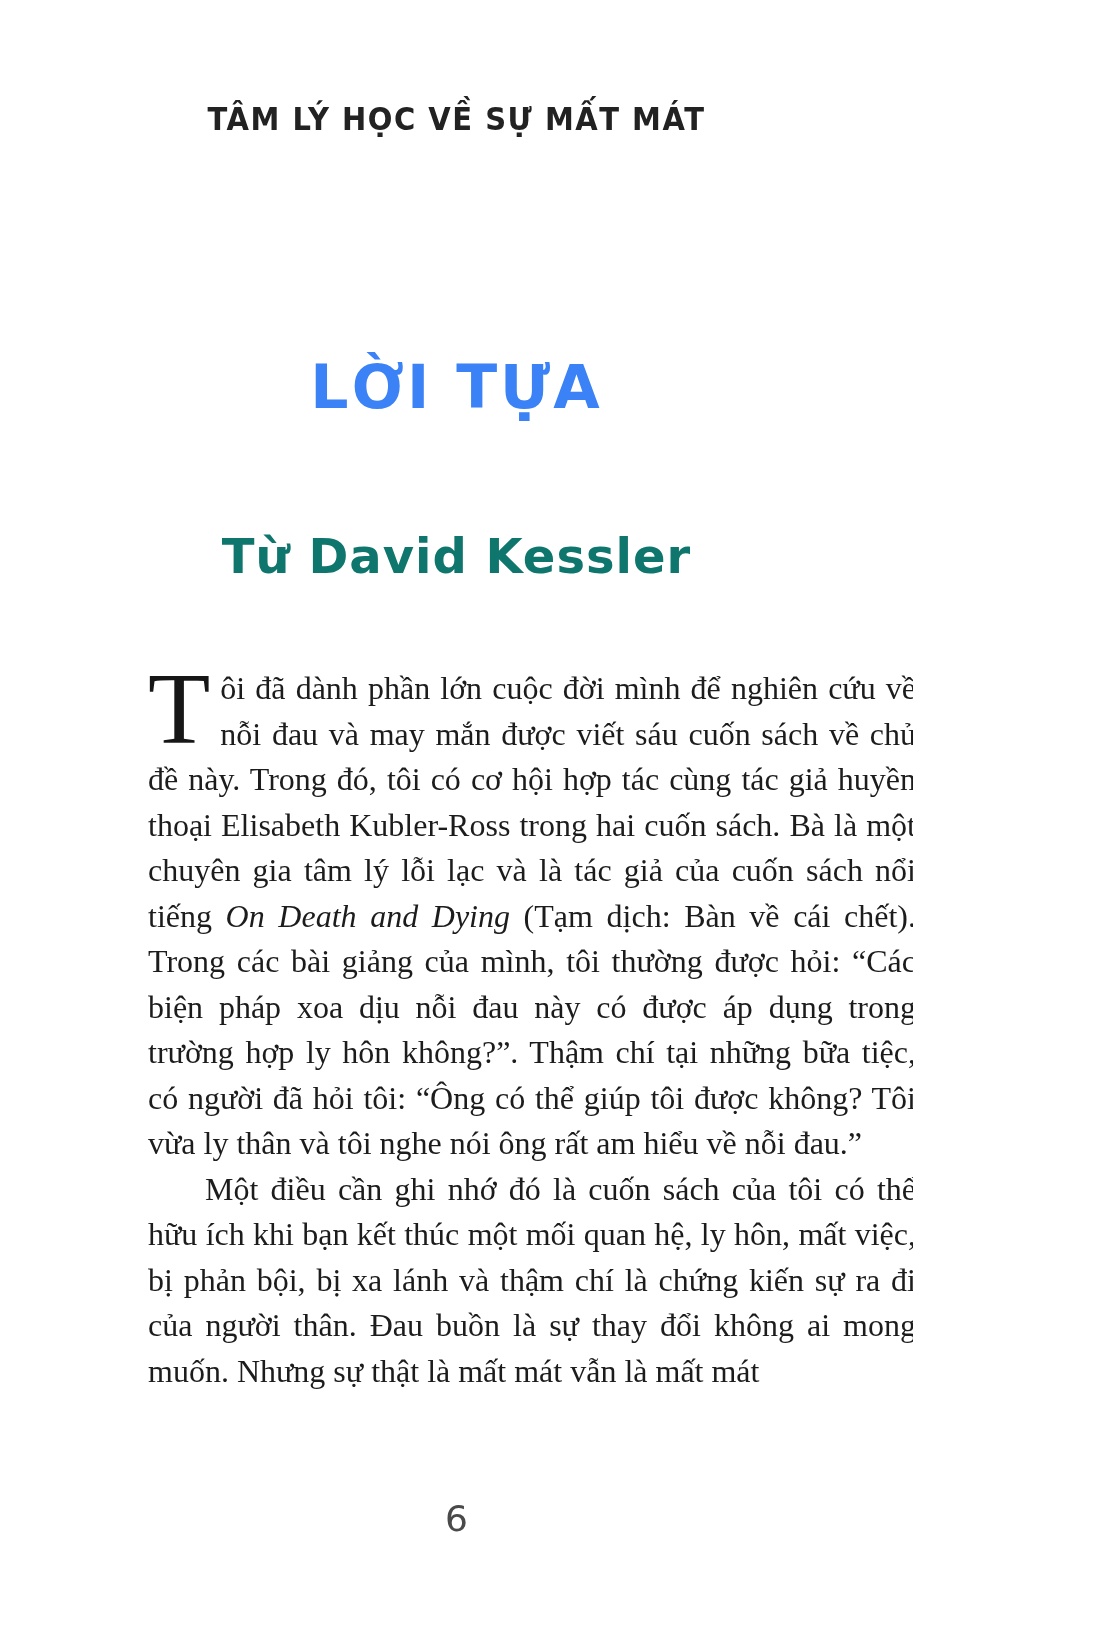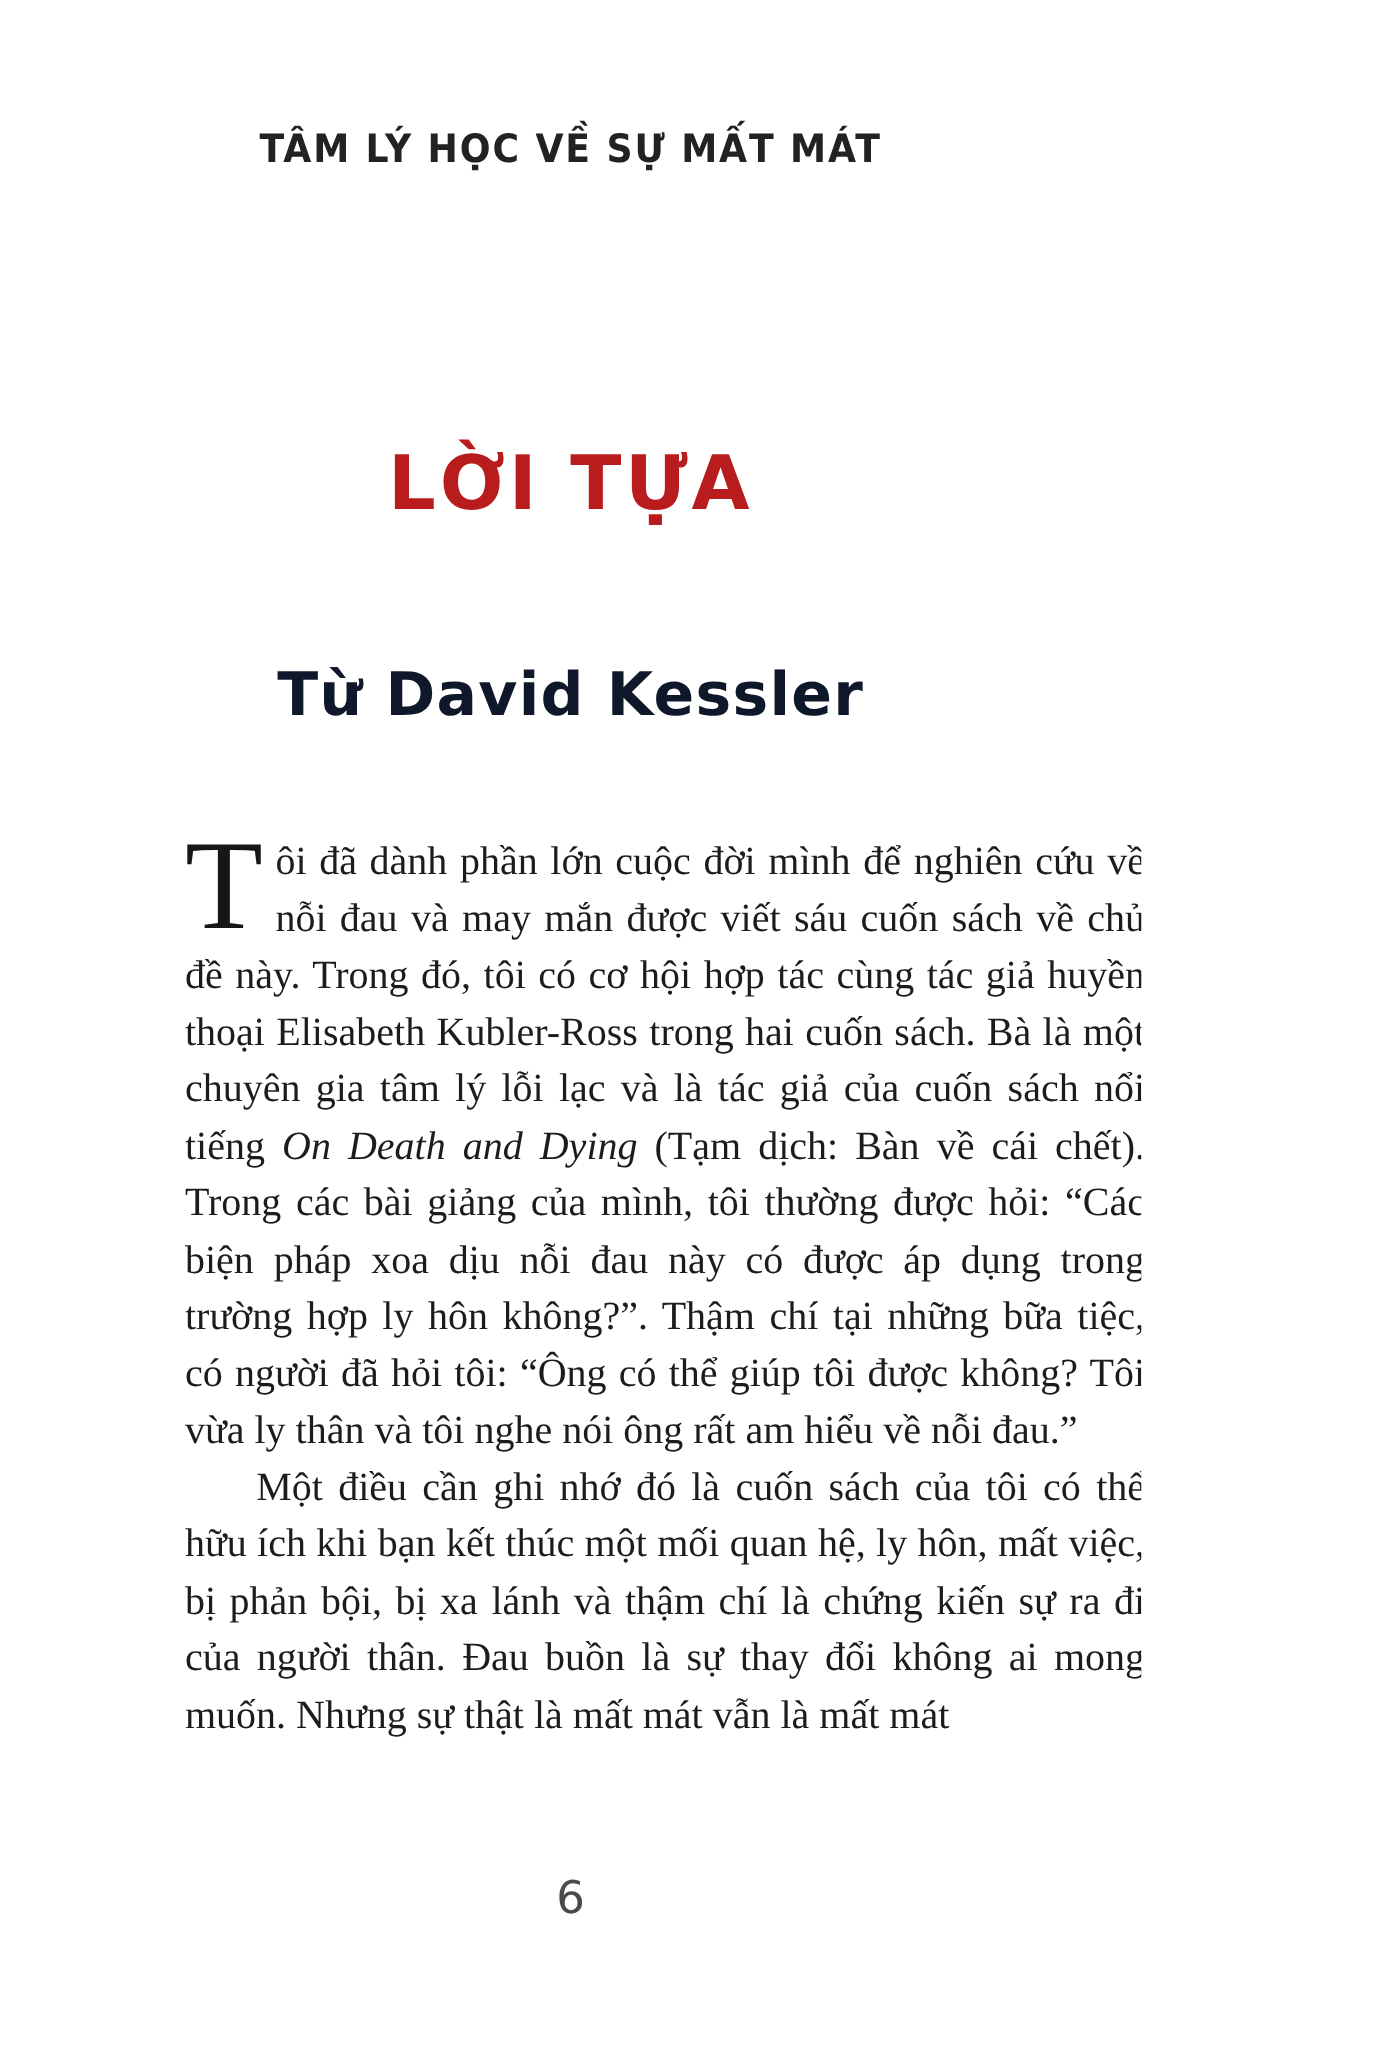--- a/index.html
+++ b/index.html
@@ -28,33 +28,33 @@
   .chapter-title {
     position: absolute;
     top: 352px;
     left: 0;
     width: 100%;
     text-align: center;
     font-family: "DejaVu Sans", sans-serif;
     font-weight: 800;
     font-size: 60px;
     letter-spacing: 3px;
-    color: #b91c1c;
+    color: #3b82f6;
   }
   .chapter-subtitle {
     position: absolute;
     top: 528px;
     left: 0;
     width: 100%;
     text-align: center;
     font-family: "DejaVu Sans", sans-serif;
     font-weight: 700;
     font-size: 48px;
     letter-spacing: 1px;
-    color: #0f172a;
+    color: #0f766e;
   }
   .body-text {
     position: absolute;
     top: 666px;
     left: 148px;
     width: 768px;
     font-family: "Liberation Serif", "DejaVu Serif", serif;
     font-size: 32px;
     line-height: 45.5px;
     text-align: justify;

